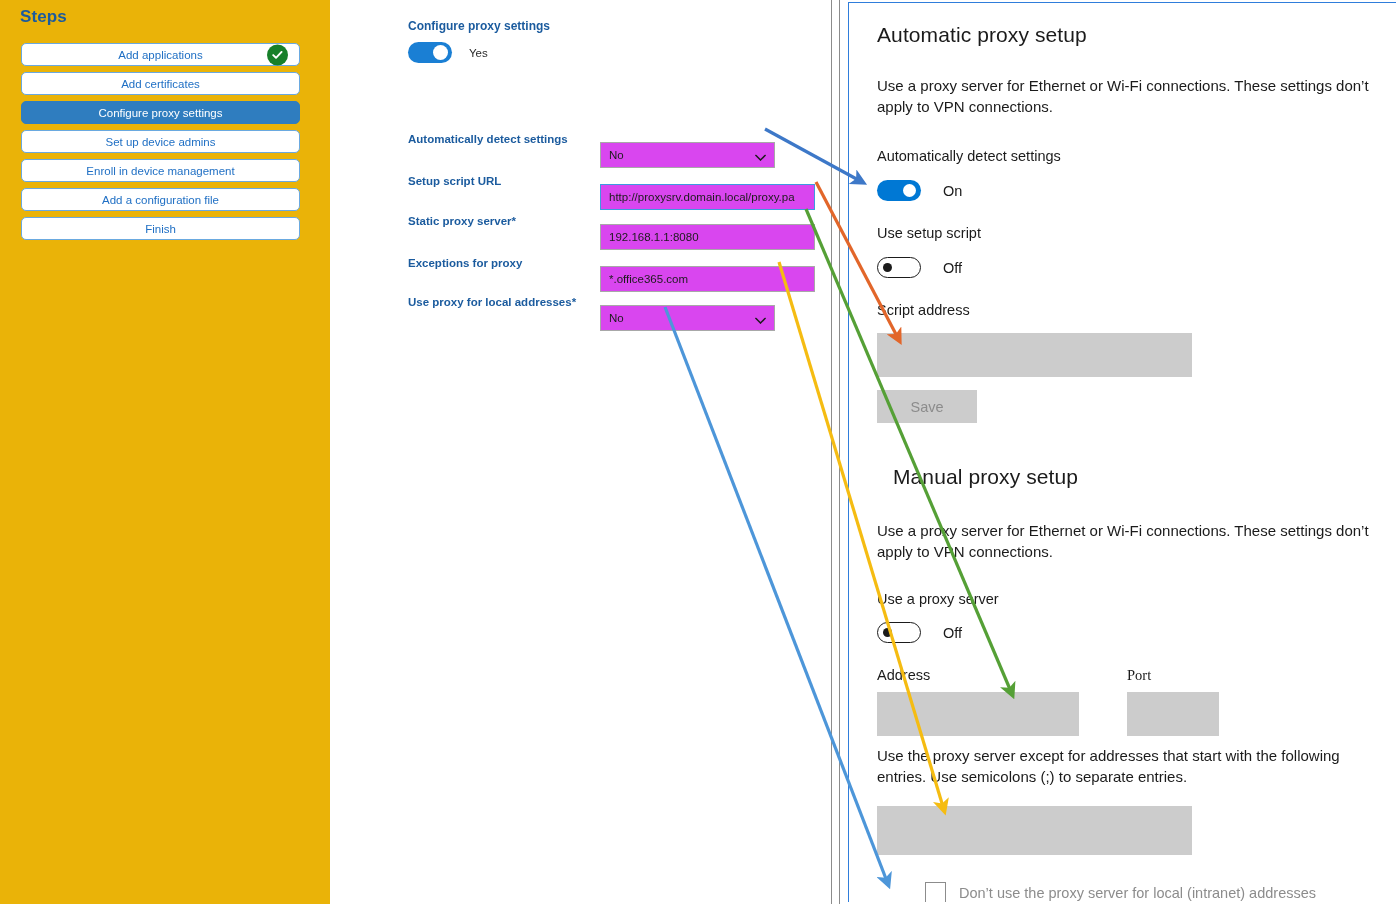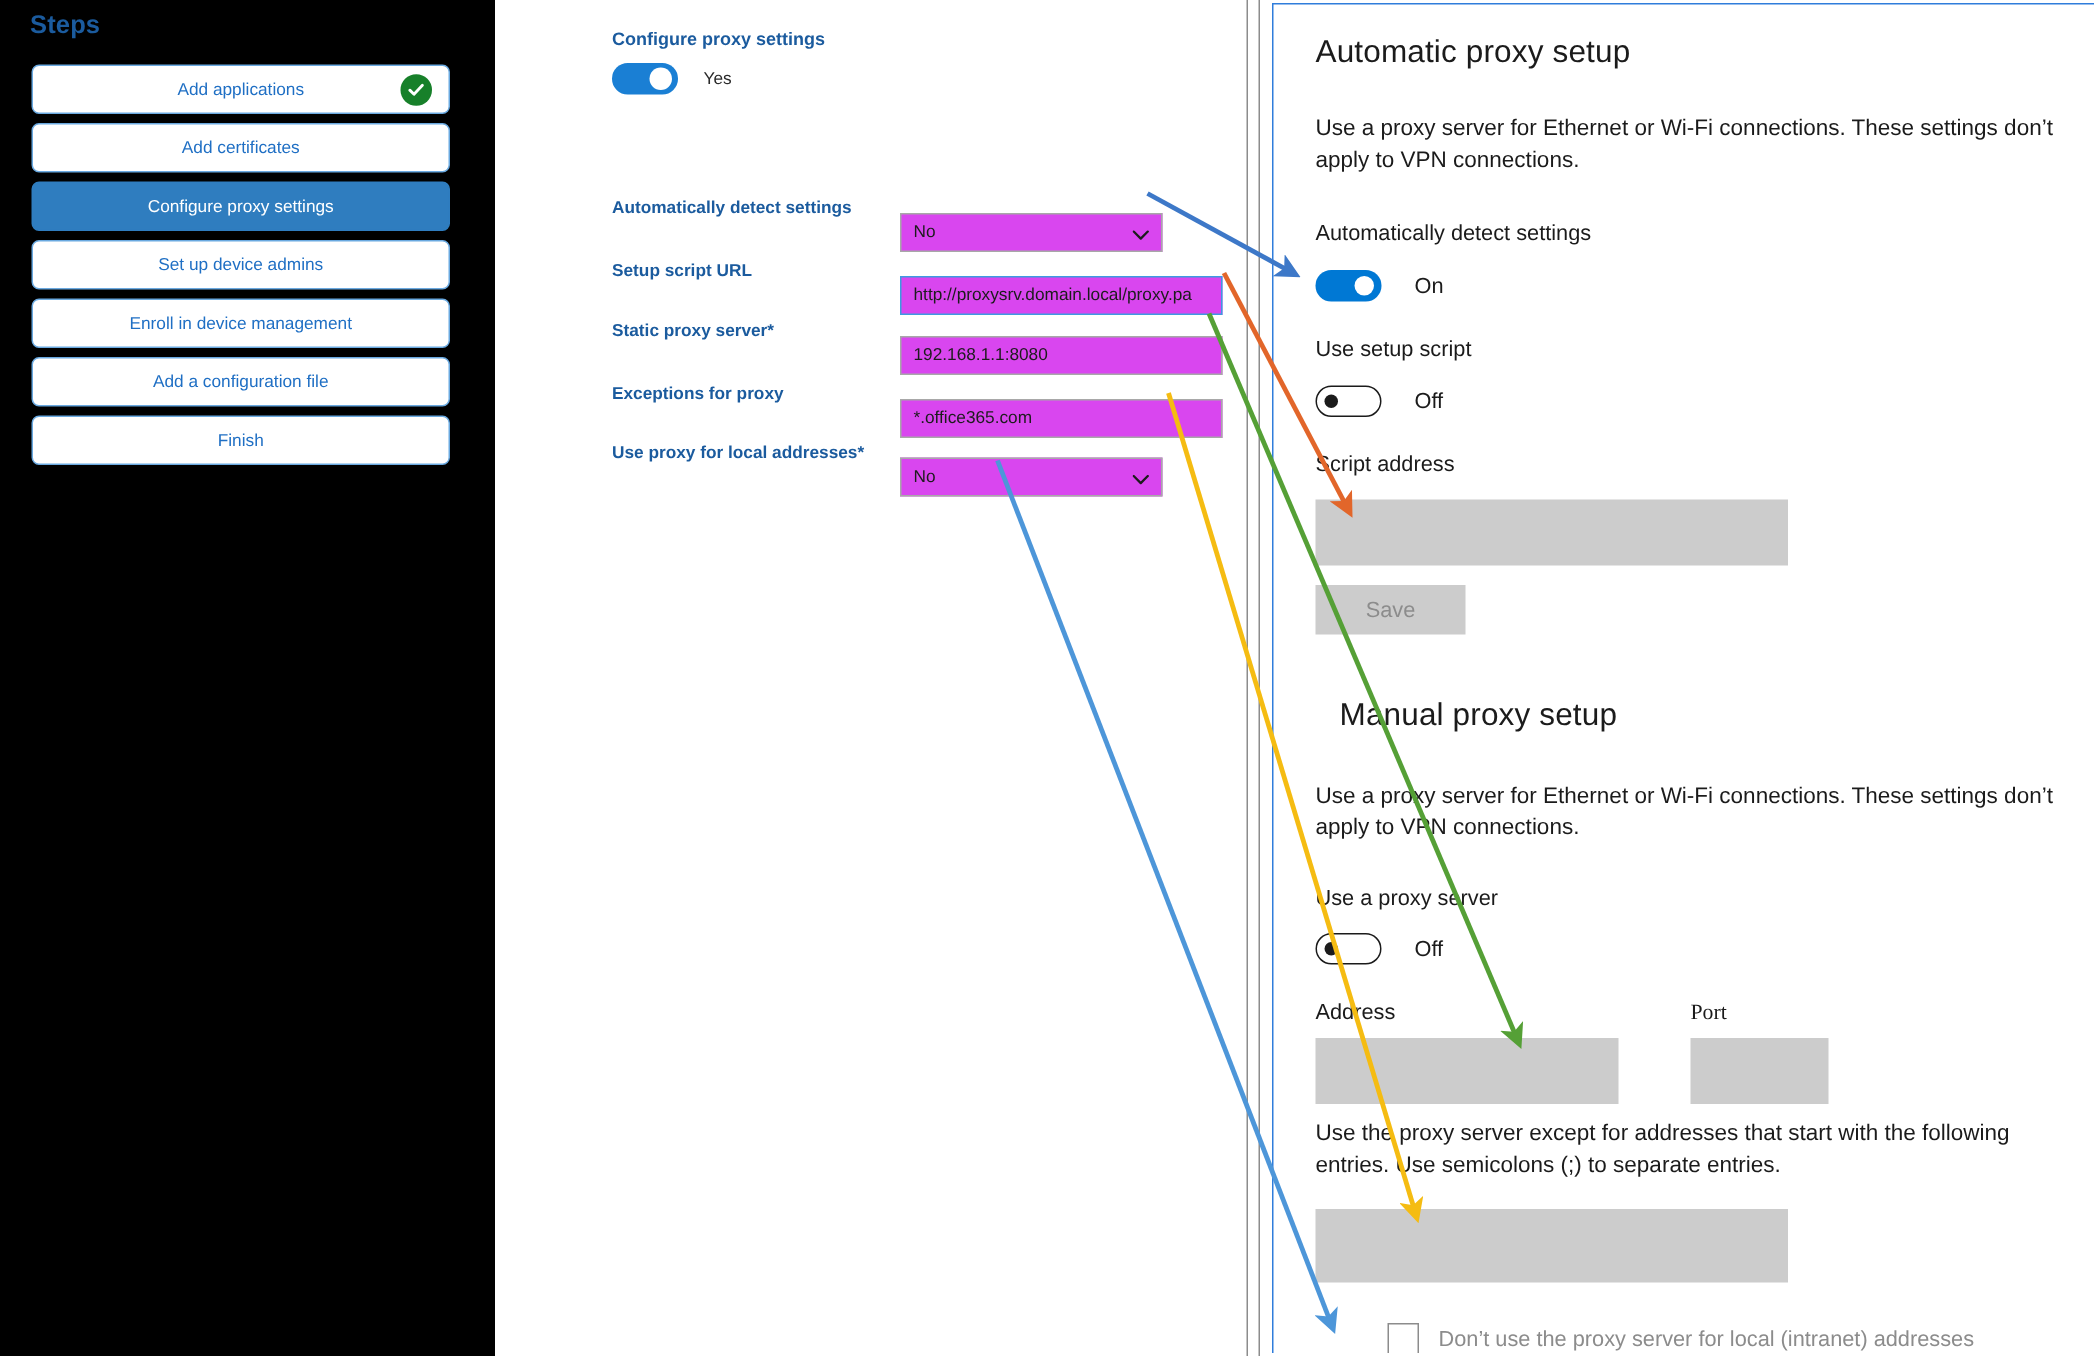--- a/index.html
+++ b/index.html
@@ -8,31 +8,31 @@
     background:#ffffff;
     font-family:"Liberation Sans", sans-serif;
     position:relative;
     overflow:hidden;
     -webkit-font-smoothing:antialiased;
   }
 
   
   #steps-panel{
     position:absolute;left:0;top:0;width:330px;height:904px;
-    background:#000000;
+    background:#eab308;
   }
   #steps-title{
     position:absolute;left:20px;top:7px;
     font-size:17px;font-weight:bold;color:#1b5b9e;
     letter-spacing:0.1px;
   }
   #steps-list{position:absolute;left:21px;top:43px;width:279px;}
   .step-item{
     position:relative;box-sizing:border-box;
-    width:279px;height:33px;margin-bottom:6px;
+    width:279px;height:23px;margin-bottom:6px;
     border:1px solid #6aa9e0;border-radius:5px;
     background:#ffffff;
     display:flex;align-items:center;justify-content:center;
     font-size:11.5px;color:#1f6fc4;
   }
   .step-item.active{
     background:#2f7dbf;border-color:#2f7dbf;color:#ffffff;
   }
   .step-check{
     position:absolute;right:11px;top:50%;transform:translateY(-50%);

